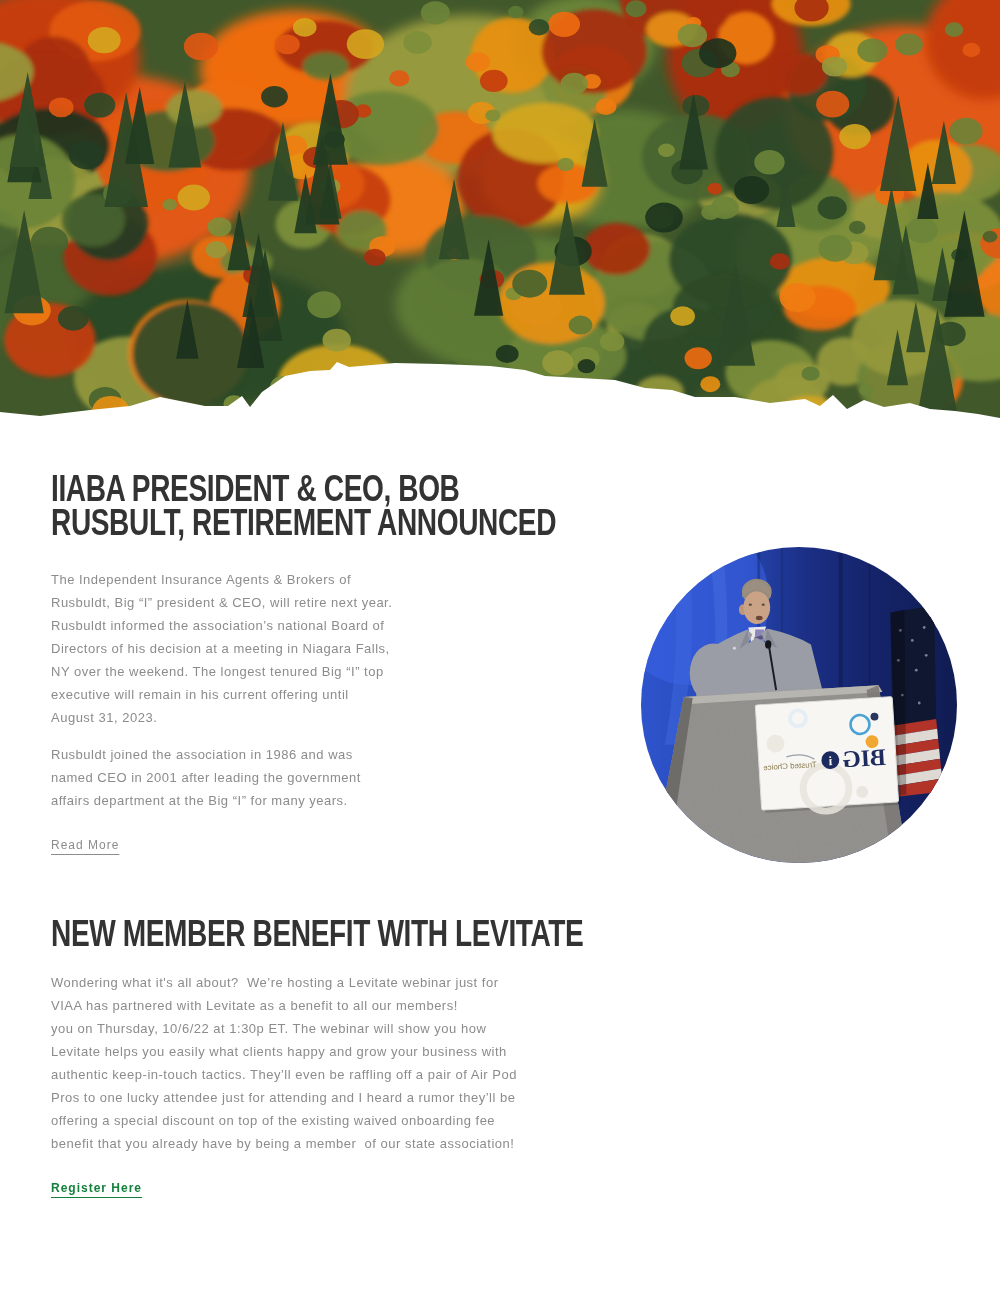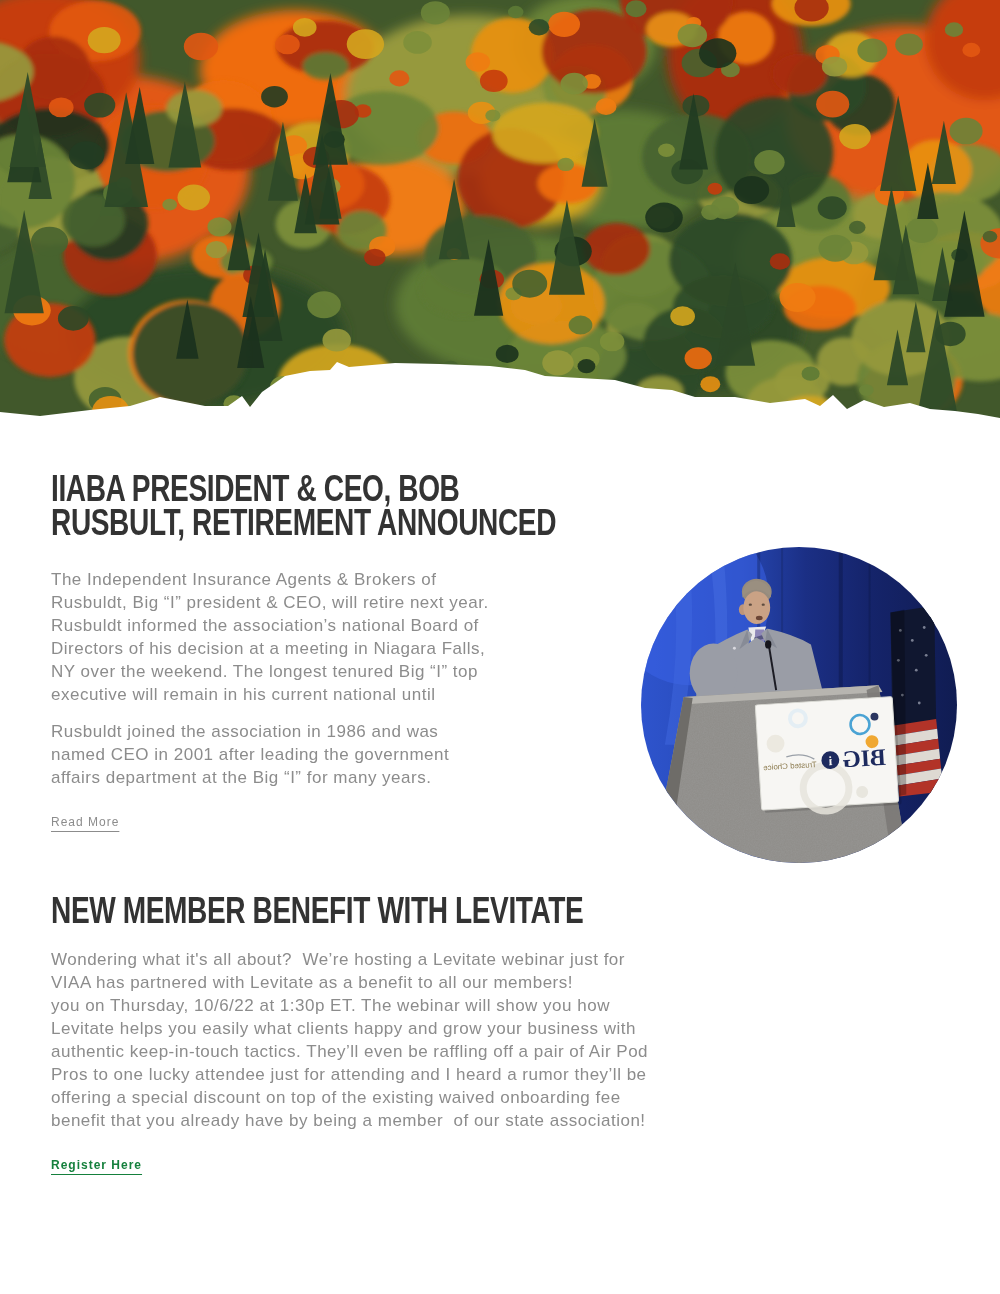--- a/index.html
+++ b/index.html
@@ -21,21 +21,21 @@
     transform:scaleX(0.78);transform-origin:0 50%;
     white-space:pre;
   }
   .section-1{position:relative;margin-top:44px;}
   .section-1 .headline{margin-bottom:28px;}
   .col-text{width:545px;}
   .para{margin:0 0 14px 0;}
   .para:last-of-type{margin-bottom:0;}
   .bl{
     white-space:pre;
-    font-size:17px;line-height:23px;
+    font-size:13px;line-height:23px;
     color:#8c8c8c;letter-spacing:0.5px;
   }
   .link{
     display:inline-block;margin-top:26px;
     font-size:12px;letter-spacing:1px;color:#8c8c8c;
     text-decoration:underline;text-underline-offset:5px;text-decoration-thickness:1px;
     cursor:pointer;
   }
   .link.bold{font-weight:700;color:#15803d;}
   .circle-img{position:absolute;left:589px;top:74px;width:318px;height:318px;}
@@ -319,21 +319,22 @@
       <h1 class="headline">
         <span class="hline">IIABA PRESIDENT &amp; CEO, BOB</span>
         <span class="hline">RUSBULT, RETIREMENT ANNOUNCED</span>
       </h1>
       <div class="para">
         <div class="bl">The Independent Insurance Agents &amp; Brokers of</div>
         <div class="bl">Rusbuldt, Big “I” president &amp; CEO, will retire next year.</div>
         <div class="bl">Rusbuldt informed the association’s national Board of</div>
         <div class="bl">Directors of his decision at a meeting in Niagara Falls,</div>
         <div class="bl">NY over the weekend. The longest tenured Big “I” top</div>
-        <div class="bl">executive will remain in his current national until</div>
+        <div class="bl">executive will remain in his current offering until</div>
+        <div class="bl">August 31, 2023.</div>
       </div>
       <div class="para">
         <div class="bl">Rusbuldt joined the association in 1986 and was</div>
         <div class="bl">named CEO in 2001 after leading the government</div>
         <div class="bl">affairs department at the Big “I” for many years.</div>
       </div>
       <a class="link" href="#">Read More</a>
     </div>
 
     <div class="circle-img">

